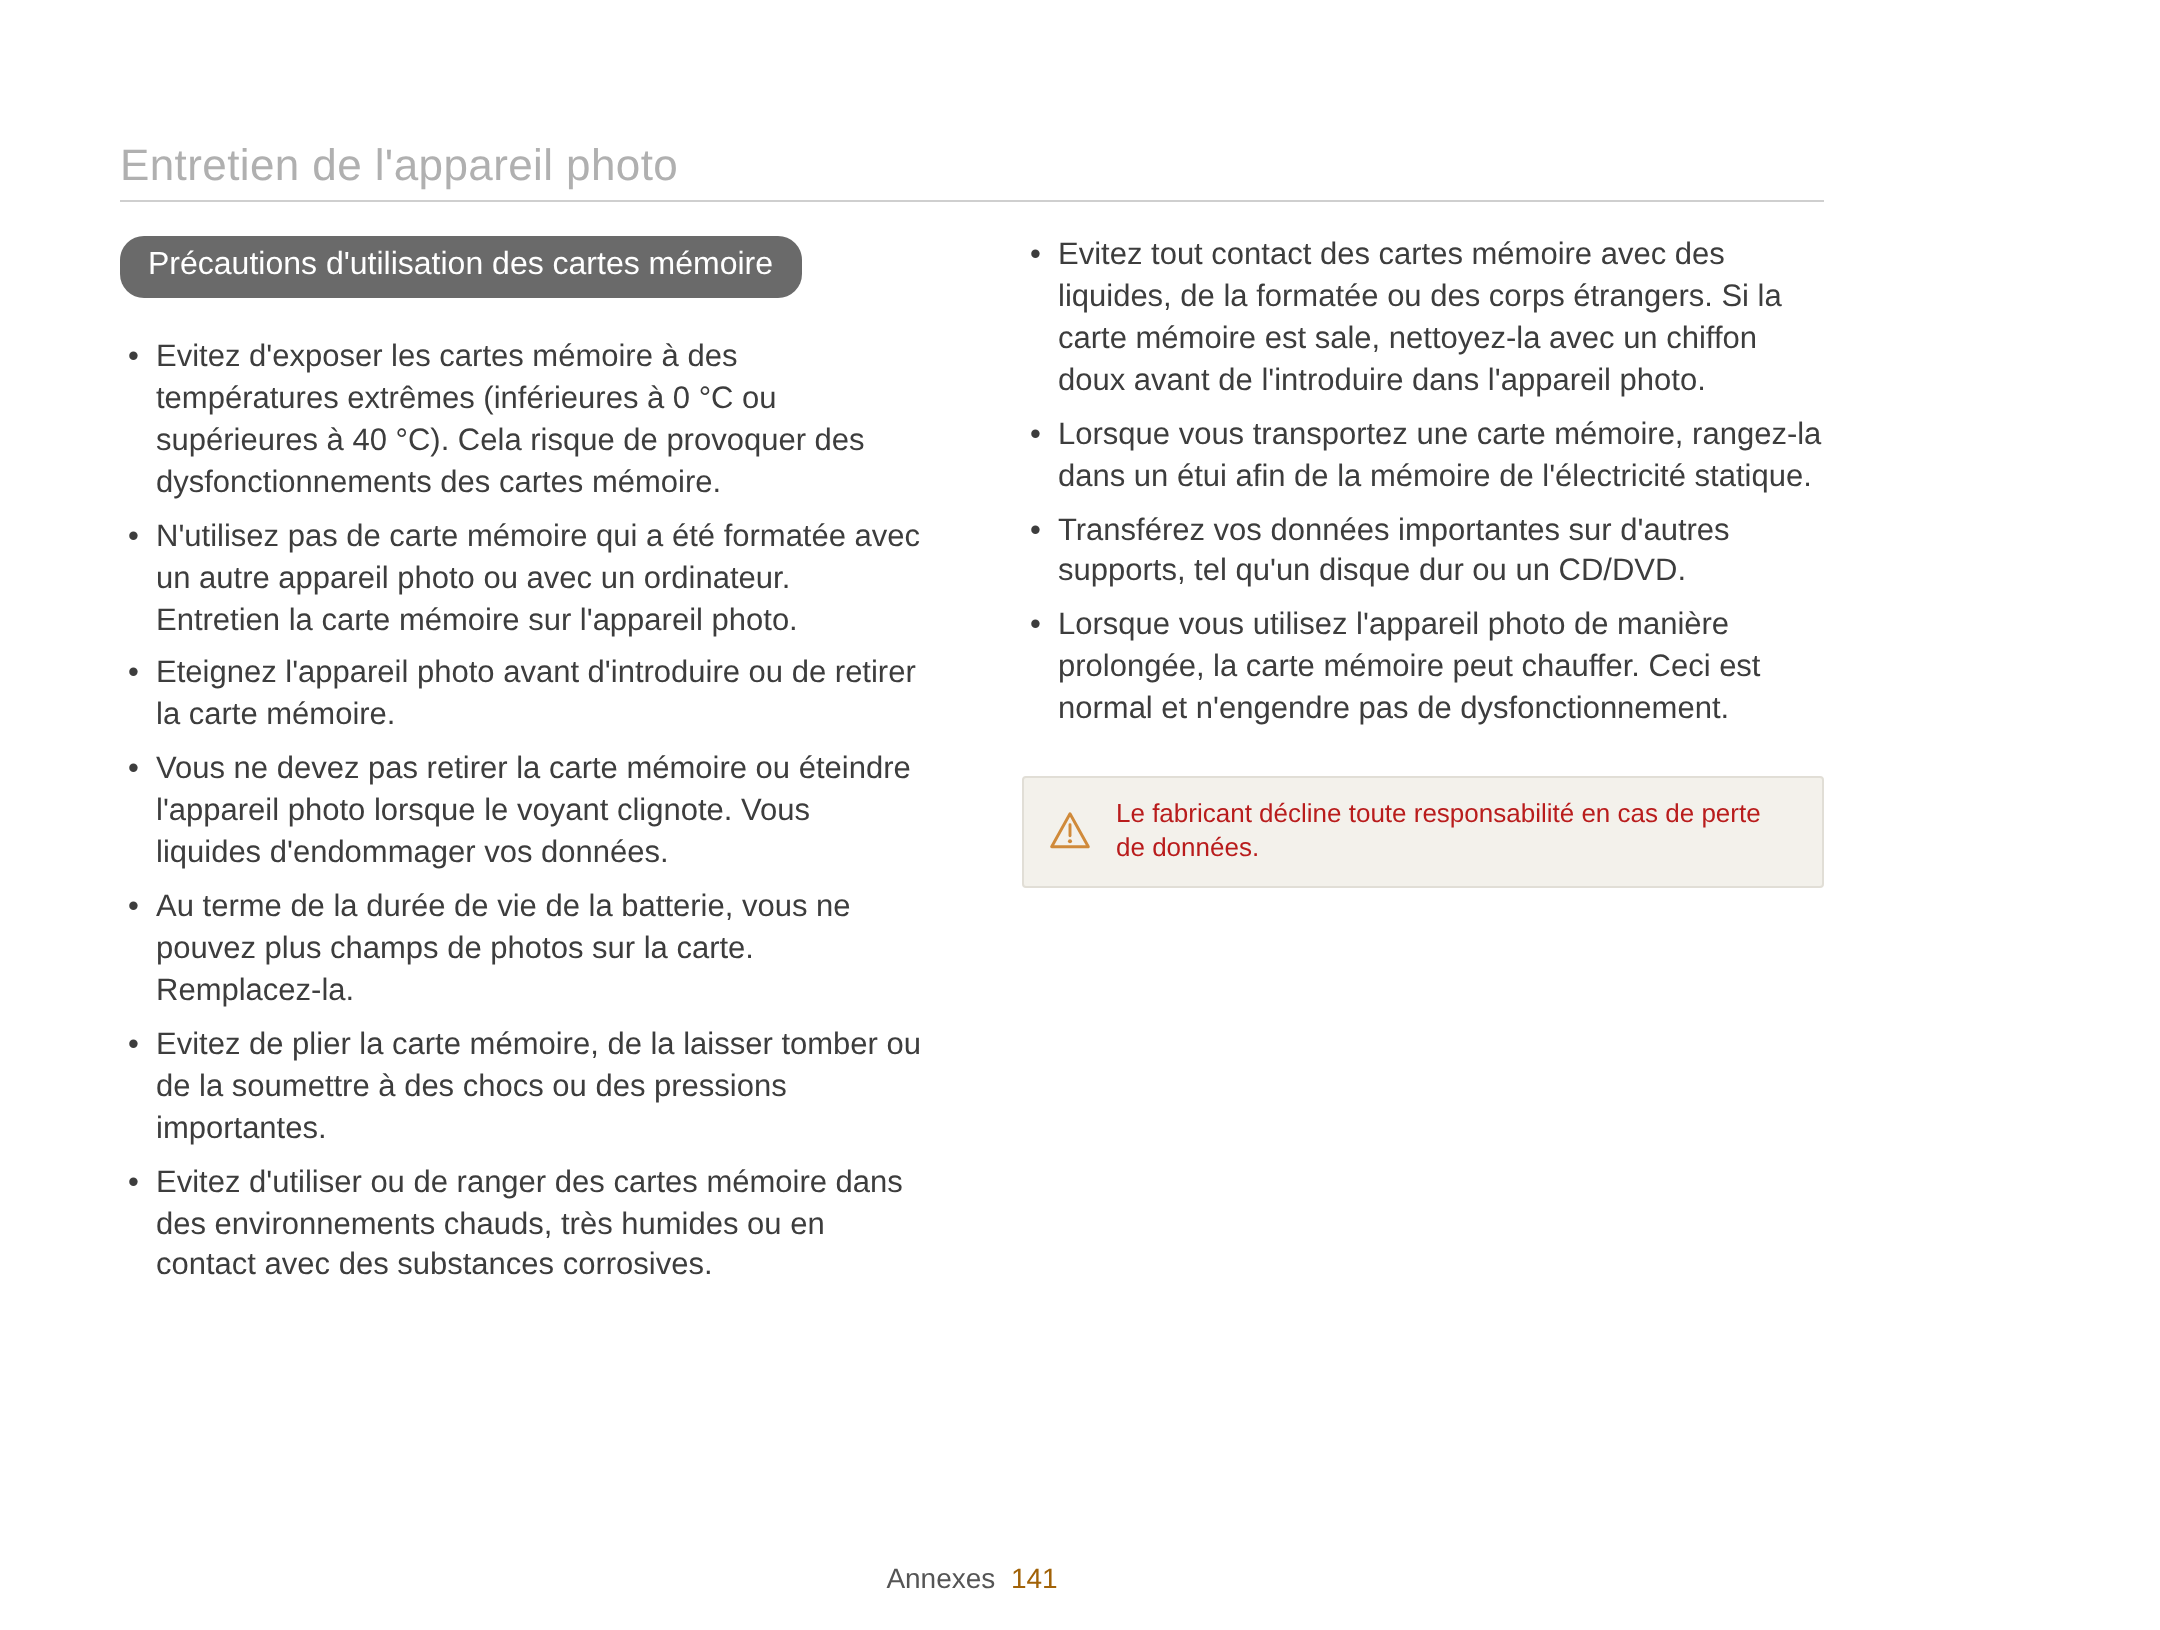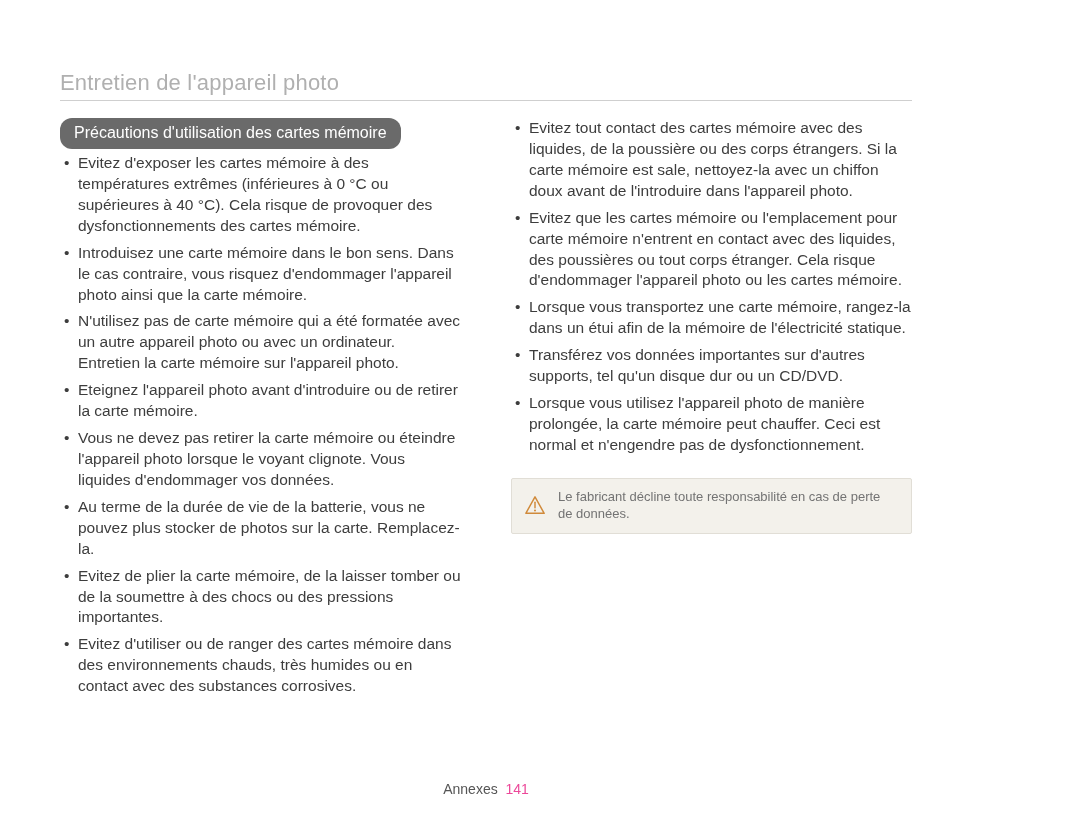--- a/index.html
+++ b/index.html
@@ -46,21 +46,21 @@
     flex: 1;
     min-width: 0;
   }
   .section-pill {
     display: inline-block;
     background: #6a6a6a;
     color: #ffffff;
     font-size: 16px;
     padding: 6px 14px 7px 14px;
     border-radius: 12px;
-    margin-bottom: 4px;
+    margin-bottom: 20px;
   }
   ul.bullets {
     list-style: none;
     margin: 0;
     padding: 0;
   }
   ul.bullets li {
     position: relative;
     padding-left: 18px;
     font-size: 15.5px;
@@ -87,65 +87,63 @@
     gap: 12px;
   }
   .note-icon {
     flex: 0 0 auto;
   }
   .note-icon svg {
     display: block;
   }
   .note-text {
     font-size: 13px;
-    color: #737373;
+    color: #b91c1c;
     line-height: 1.3;
   }
   .footer {
     position: absolute;
     left: 0;
     right: 0;
     bottom: 18px;
     text-align: center;
     font-size: 14px;
     color: #555;
   }
   .footer .pagenum {
-    color: #ec4899;
+    color: #a16207;
   }
 </style>
 </head>
 <body>
 
 <div class="page">
 
   <div class="header-title">Entretien de l'appareil photo</div>
   <div class="header-rule"></div>
 
   <div class="columns">
 
     <div class="col">
       <div class="section-pill">Précautions d'utilisation des cartes mémoire</div>
 
       <ul class="bullets">
         <li>Evitez d'exposer les cartes mémoire à des températures extrêmes (inférieures à 0 °C ou supérieures à 40 °C). Cela risque de provoquer des dysfonctionnements des cartes mémoire.</li>
-        <li>Introduisez une carte mémoire dans le bon sens. Dans le cas contraire, vous risquez d'endommager l'appareil photo ainsi que la carte mémoire.</li>
         <li>N'utilisez pas de carte mémoire qui a été formatée avec un autre appareil photo ou avec un ordinateur. Entretien la carte mémoire sur l'appareil photo.</li>
         <li>Eteignez l'appareil photo avant d'introduire ou de retirer la carte mémoire.</li>
         <li>Vous ne devez pas retirer la carte mémoire ou éteindre l'appareil photo lorsque le voyant clignote. Vous liquides d'endommager vos données.</li>
-        <li>Au terme de la durée de vie de la batterie, vous ne pouvez plus stocker de photos sur la carte. Remplacez-la.</li>
+        <li>Au terme de la durée de vie de la batterie, vous ne pouvez plus champs de photos sur la carte. Remplacez-la.</li>
         <li>Evitez de plier la carte mémoire, de la laisser tomber ou de la soumettre à des chocs ou des pressions importantes.</li>
         <li>Evitez d'utiliser ou de ranger des cartes mémoire dans des environnements chauds, très humides ou en contact avec des substances corrosives.</li>
       </ul>
     </div>
 
     <div class="col">
       <ul class="bullets">
-        <li>Evitez tout contact des cartes mémoire avec des liquides, de la poussière ou des corps étrangers. Si la carte mémoire est sale, nettoyez-la avec un chiffon doux avant de l'introduire dans l'appareil photo.</li>
-        <li>Evitez que les cartes mémoire ou l'emplacement pour carte mémoire n'entrent en contact avec des liquides, des poussières ou tout corps étranger. Cela risque d'endommager l'appareil photo ou les cartes mémoire.</li>
+        <li>Evitez tout contact des cartes mémoire avec des liquides, de la formatée ou des corps étrangers. Si la carte mémoire est sale, nettoyez-la avec un chiffon doux avant de l'introduire dans l'appareil photo.</li>
         <li>Lorsque vous transportez une carte mémoire, rangez-la dans un étui afin de la mémoire de l'électricité statique.</li>
         <li>Transférez vos données importantes sur d'autres supports, tel qu'un disque dur ou un CD/DVD.</li>
         <li>Lorsque vous utilisez l'appareil photo de manière prolongée, la carte mémoire peut chauffer. Ceci est normal et n'engendre pas de dysfonctionnement.</li>
       </ul>
 
       <div class="note-box">
         <span class="note-icon">
           <svg width="22" height="22" viewBox="0 0 24 24">
             <polygon points="12,2 22,20 2,20" fill="none" stroke="#d08a3a" stroke-width="1.6" stroke-linejoin="round"></polygon>
             <line x1="12" y1="8" x2="12" y2="14" stroke="#d08a3a" stroke-width="1.6" stroke-linecap="round"></line>

